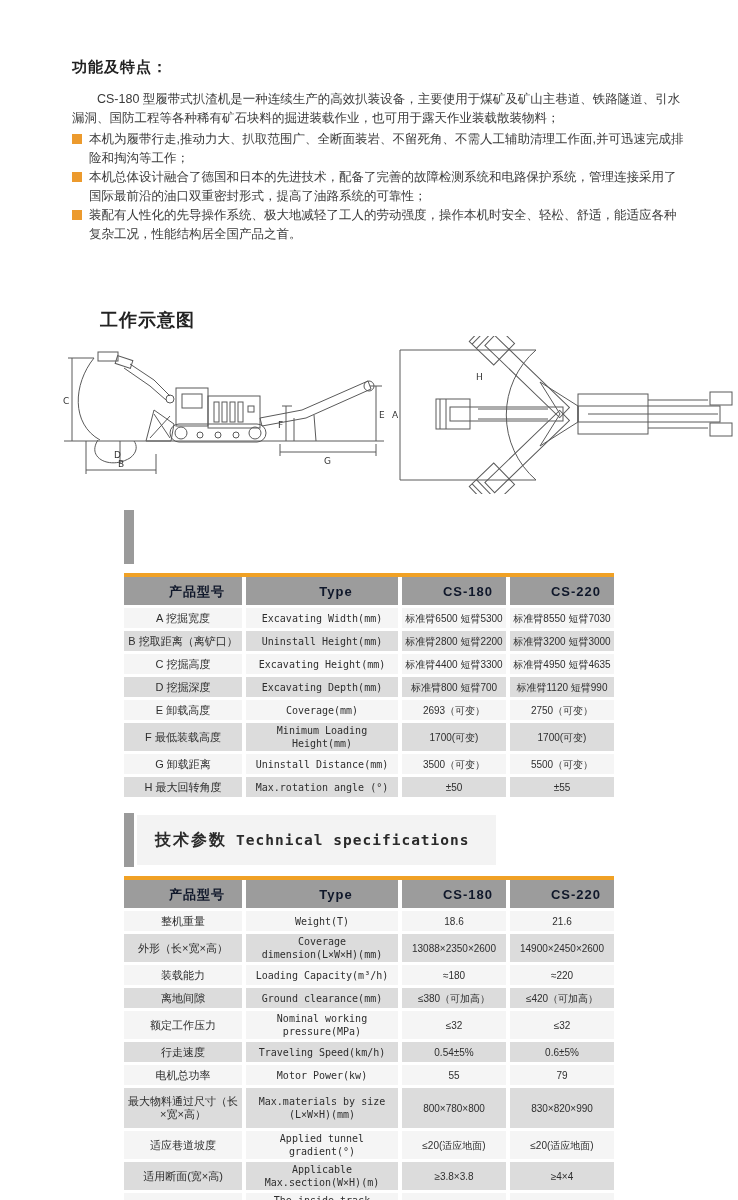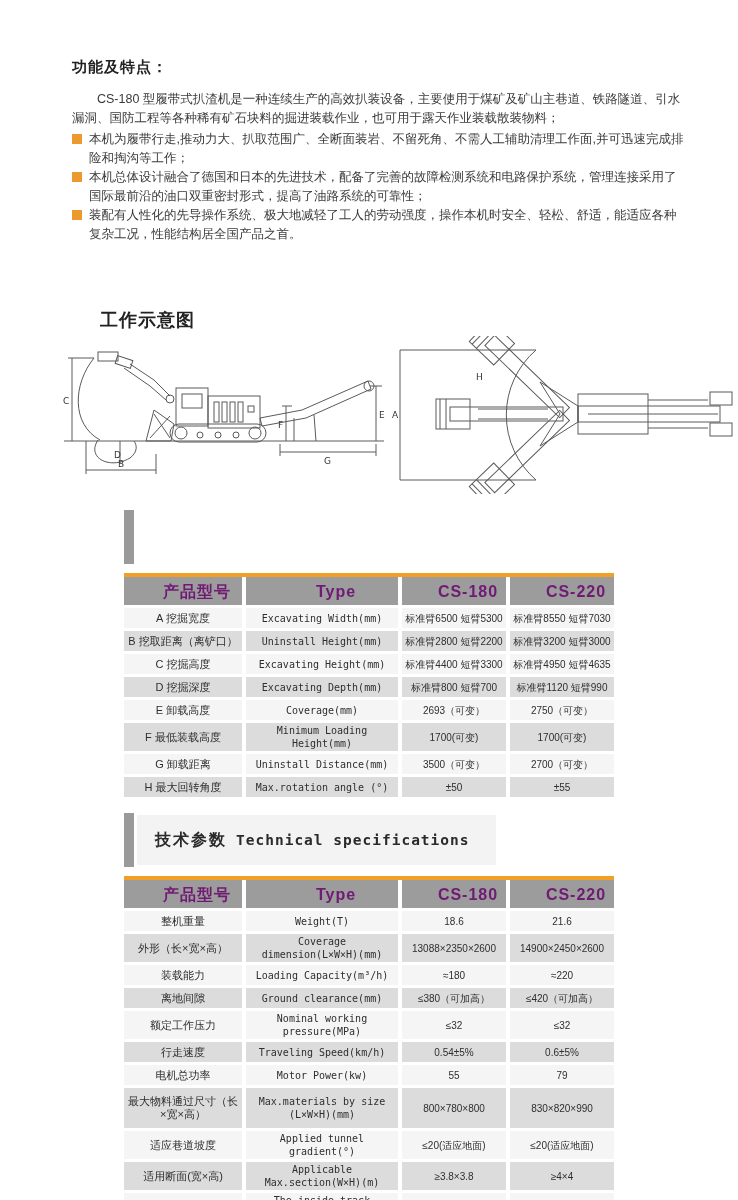--- a/index.html
+++ b/index.html
@@ -39,21 +39,21 @@
 
   
   .spec-table { margin-left: 124px; width: 490px; margin-top: 9px; }
   .t-orange { height: 4px; }
   .t-row { display: grid; grid-template-columns: 118px 152px 104px 104px; column-gap: 4px; margin-top: 3px; }
   .t-row.header { margin-top: 0; }
   .cell {
     display: flex; align-items: center; justify-content: center; text-align: center;
     min-height: 20px; font-size: 11px; color: #2e2e2e; padding: 1px 2px; line-height: 13px;
   }
-  .header .cell { background: #9c9c9c; min-height: 28px; font-size: 16px; font-weight: bold; color: #701a75; letter-spacing: 1px; padding-left: 30px; }
+  .header .cell { background: #9c9c9c; min-height: 28px; font-size: 13px; font-weight: bold; color: #0f172a; letter-spacing: 1px; padding-left: 30px; }
   .cell.light { background: #f5f5f5; }
   .cell.dark  { background: #dcdcdc; }
   .cell.en  { font-family: "DejaVu Sans Mono", "Liberation Mono", monospace; font-size: 10px; }
   .cell.val { font-size: 10px; white-space: nowrap; }
   .t-row.tall .cell { min-height: 40px; }
 </style>
 </head>
 <body>
 
 <div class="features">
@@ -231,21 +231,21 @@
   <div class="t-row">
     <div class="cell dark">F 最低装载高度</div>
     <div class="cell dark en">Minimum Loading Height(mm)</div>
     <div class="cell dark val">1700(可变)</div>
     <div class="cell dark val">1700(可变)</div>
   </div>
   <div class="t-row">
     <div class="cell light">G 卸载距离</div>
     <div class="cell light en">Uninstall Distance(mm)</div>
     <div class="cell light val">3500（可变）</div>
-    <div class="cell light val">2700（可变）</div>
+    <div class="cell light val">5500（可变）</div>
   </div>
   <div class="t-row">
     <div class="cell dark">H 最大回转角度</div>
     <div class="cell dark en">Max.rotation angle (°)</div>
     <div class="cell dark val">±50</div>
     <div class="cell dark val">±55</div>
   </div>
 </div>
 
 <div class="sec-head">

